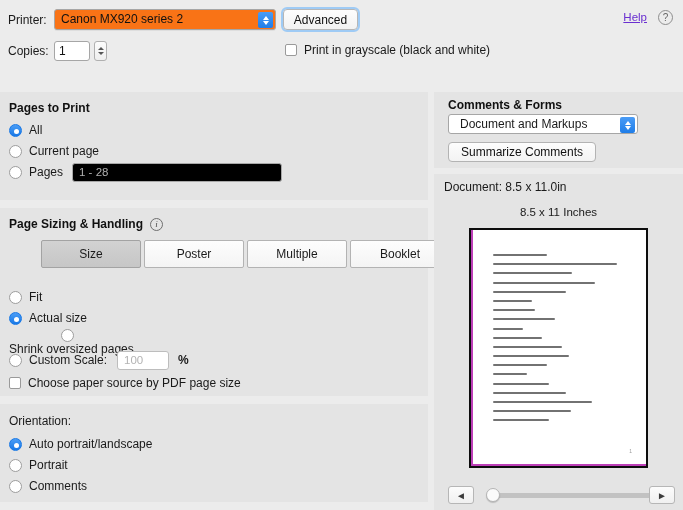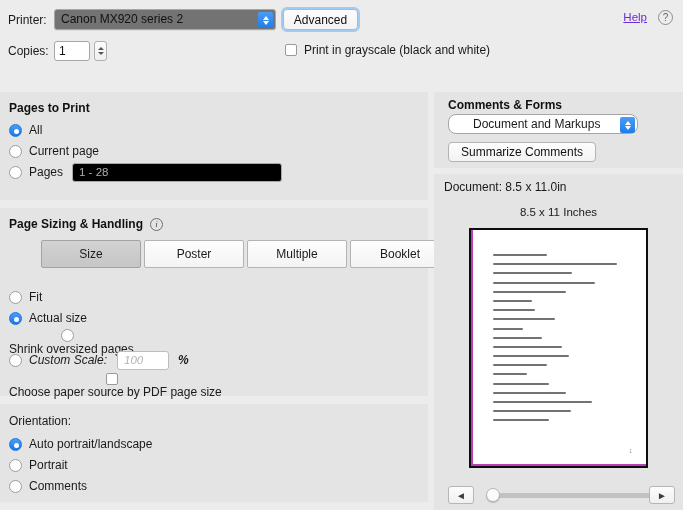--- a/index.html
+++ b/index.html
@@ -14,21 +14,21 @@
     position:relative;
     -webkit-font-smoothing:antialiased;
   }
 
   
   .topbar { position:absolute; left:0; top:0; width:683px; height:90px; background:#ececec; }
   .row-printer { position:absolute; left:8px; top:9px; display:flex; align-items:center; }
   .lbl { font-size:12px; color:#1a1a1a; }
   .printer-label { width:46px; }
   .select-box {
-    position:relative; width:222px; height:21px; background:#737373;
+    position:relative; width:222px; height:21px; background:#f97316;
     border:1px solid #a6a6a6; border-radius:3px; display:flex; align-items:center;
     padding-left:6px; font-size:12px; color:#111;
     box-shadow:0 1px 0 rgba(0,0,0,0.06);
   }
   .select-box .val { line-height:19px; }
   .stepper-blue {
     position:absolute; right:2px; top:2px; width:15px; height:16px;
     background:linear-gradient(#4a9cf6,#1f7de8); border-radius:2px;
     display:flex; flex-direction:column; align-items:center; justify-content:center;
   }
@@ -125,22 +125,22 @@
   .seg.active { background:linear-gradient(#d2d2d2,#c6c6c6); border-color:#a3a3a3; }
 
   .scale-input {
     width:52px; height:19px; background:#fff; border:1px solid #bdbdbd; border-radius:3px;
     font-size:11.5px; color:#b3b3b3; padding-left:6px; line-height:17px; margin-left:10px;
   }
 
   
   .cf-select {
     position:absolute; left:14px; top:22px; width:190px; height:20px; background:#fff;
-    border:1px solid #a6a6a6; border-radius:8px; display:flex; align-items:center;
-    padding-left:24px; font-size:12px;
+    border:1px solid #a6a6a6; border-radius:3px; display:flex; align-items:center;
+    padding-left:11px; font-size:12px;
   }
   .btn-summarize {
     position:absolute; left:14px; top:50px; width:148px; height:20px;
     background:linear-gradient(#fdfdfd,#f3f3f3); border:1px solid #b3b3b3; border-radius:4px;
     display:flex; align-items:center; justify-content:center; font-size:12px; color:#111;
   }
 
   
   .doc-size { position:absolute; left:10px; top:6px; font-size:12px; color:#1a1a1a; }
   .doc-inches { position:absolute; left:0; top:32px; width:249px; text-align:center; font-size:11.5px; color:#1a1a1a; }
@@ -262,28 +262,28 @@
   <div class="ctl-row" style="position:absolute;left:9px;top:100px;">
     <span class="radio on"></span>
     <span class="txt">Actual size</span>
   </div>
 
   <div class="ctl-row" style="position:absolute;left:9px;top:121px;flex-direction:column;">
     <span class="radio"></span>
     <span class="txt">Shrink oversized pages</span>
   </div>
 
-  <div class="ctl-row" style="position:absolute;left:9px;top:142px;font-style:italic;">
+  <div class="ctl-row" style="position:absolute;left:9px;top:142px;">
     <span class="radio"></span>
     <span class="txt">Custom Scale:</span>
     <span class="scale-input">100</span>
     <span class="txt" style="margin-left:9px;font-weight:bold;">%</span>
   </div>
 
-  <div class="ctl-row" style="position:absolute;left:9px;top:165px;flex-direction:column;">
+  <div class="ctl-row" style="position:absolute;left:9px;top:165px;">
     <span class="cbx"></span>
     <span class="txt">Choose paper source by PDF page size</span>
   </div>
 </div>
 
 <div class="panel p-orient">
   <div style="position:absolute;left:9px;top:10px;font-size:12px;">Orientation:</div>
 
   <div class="ctl-row" style="position:absolute;left:9px;top:30px;">
     <span class="radio on"></span>

